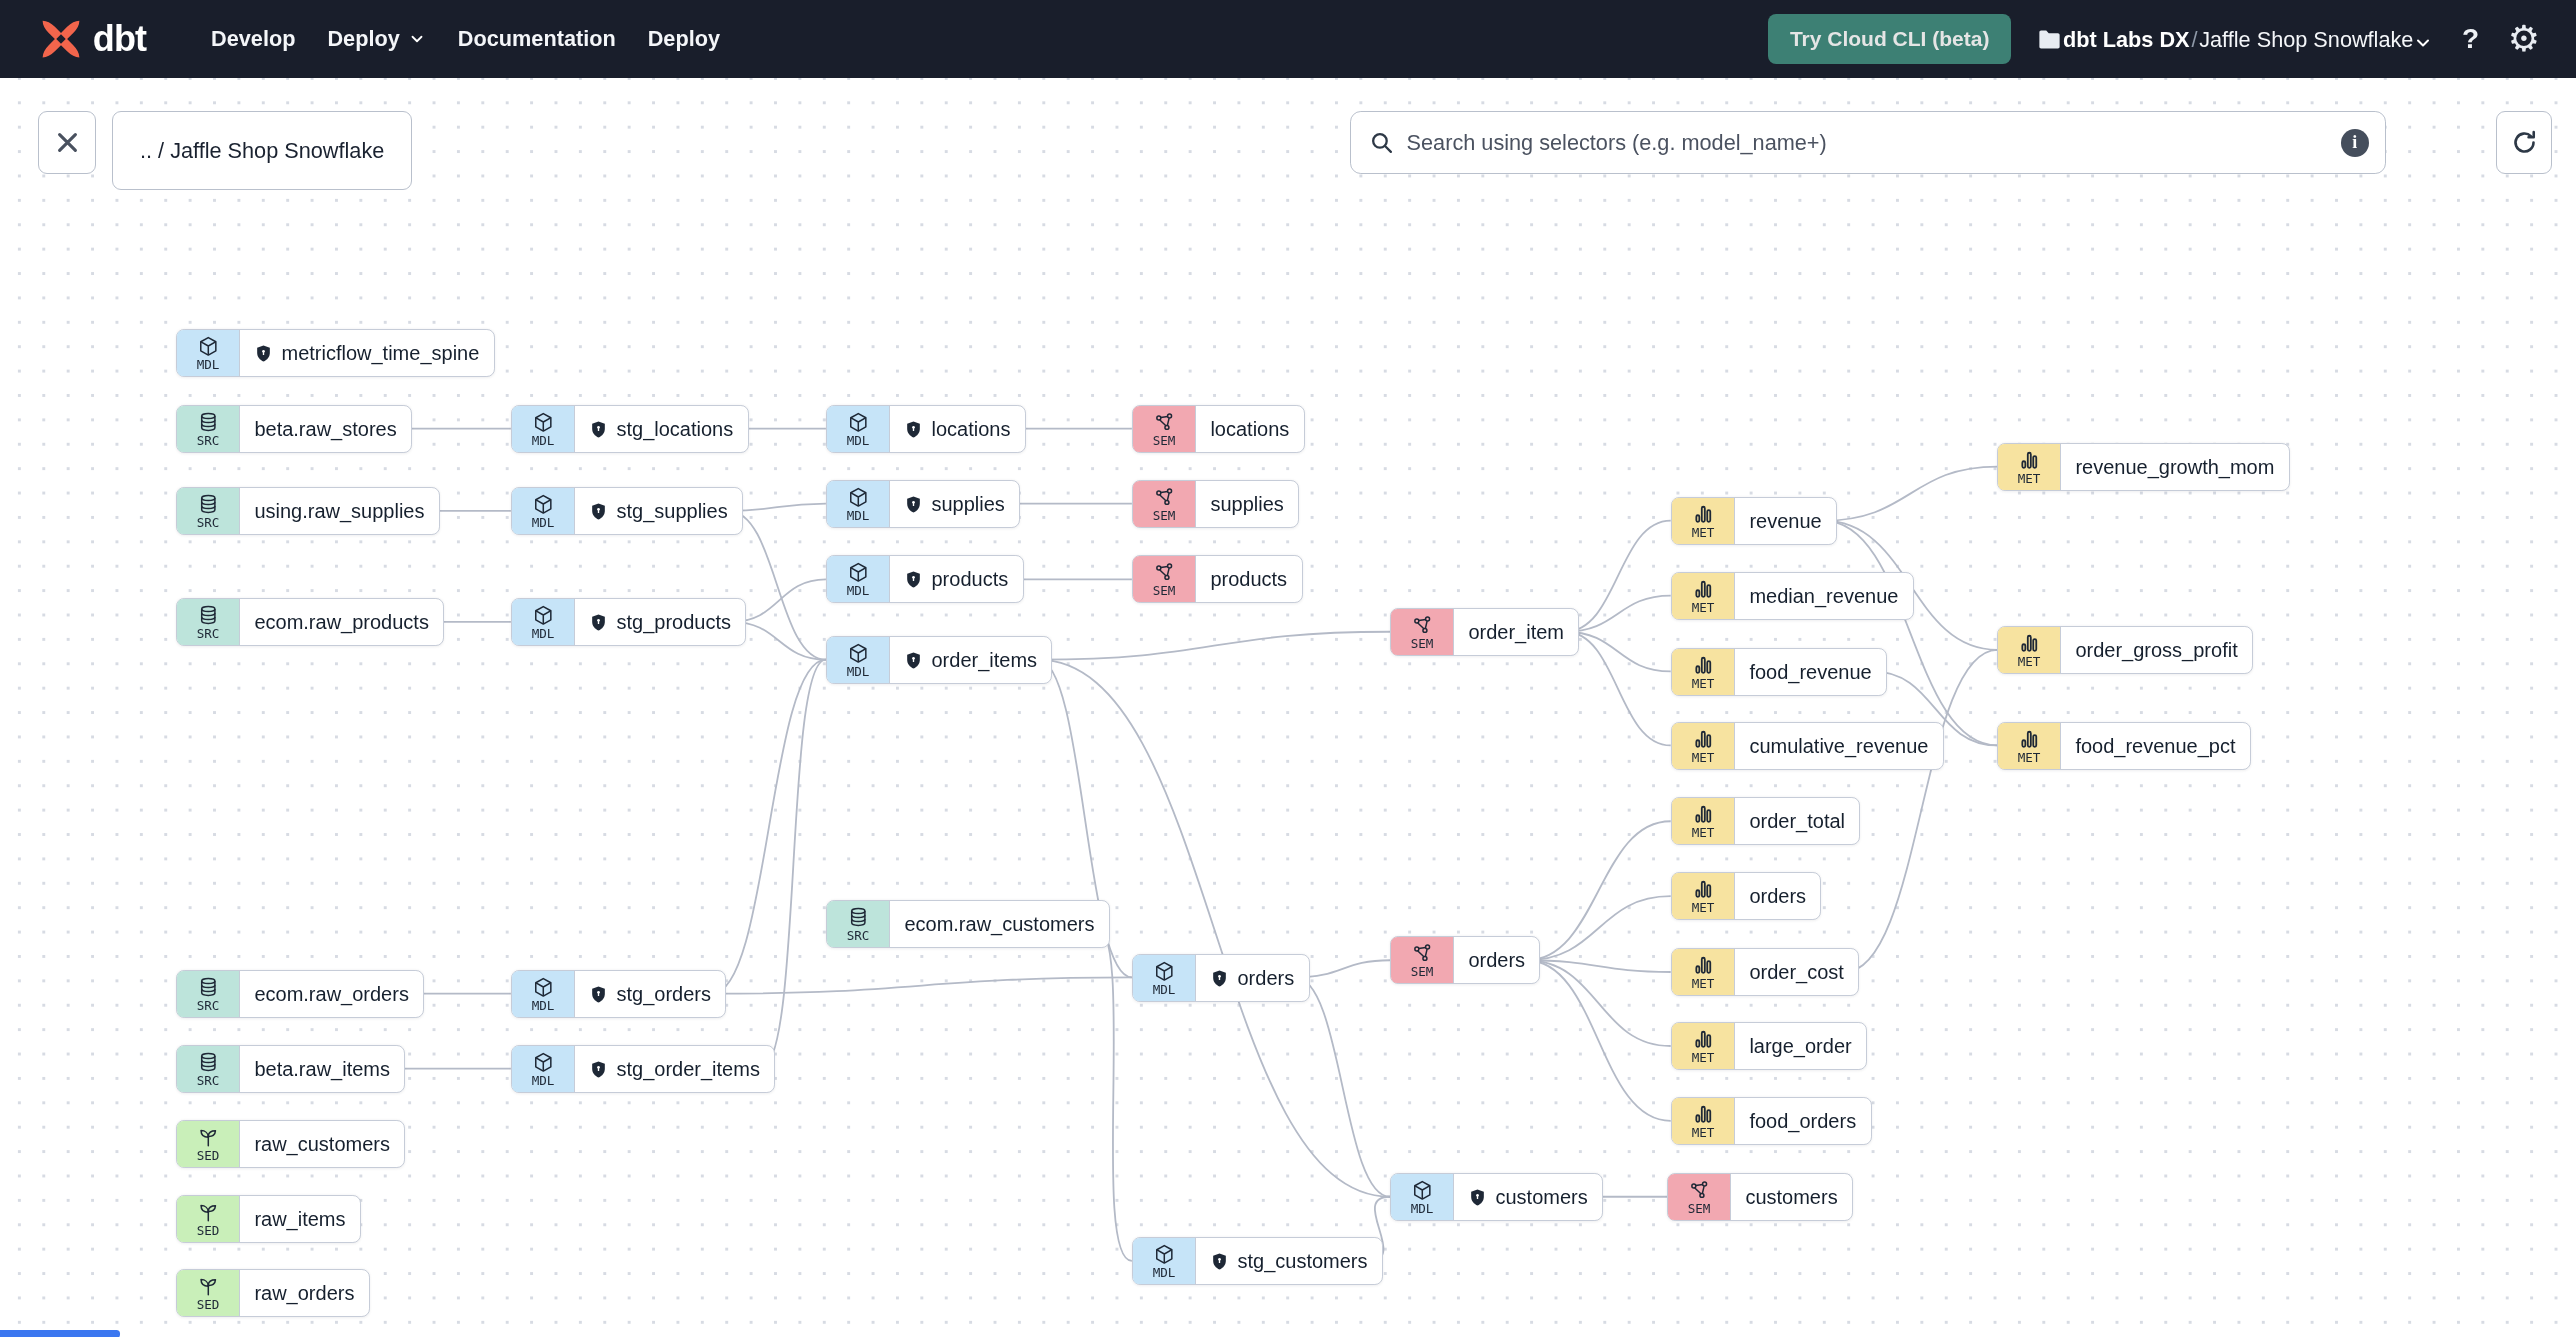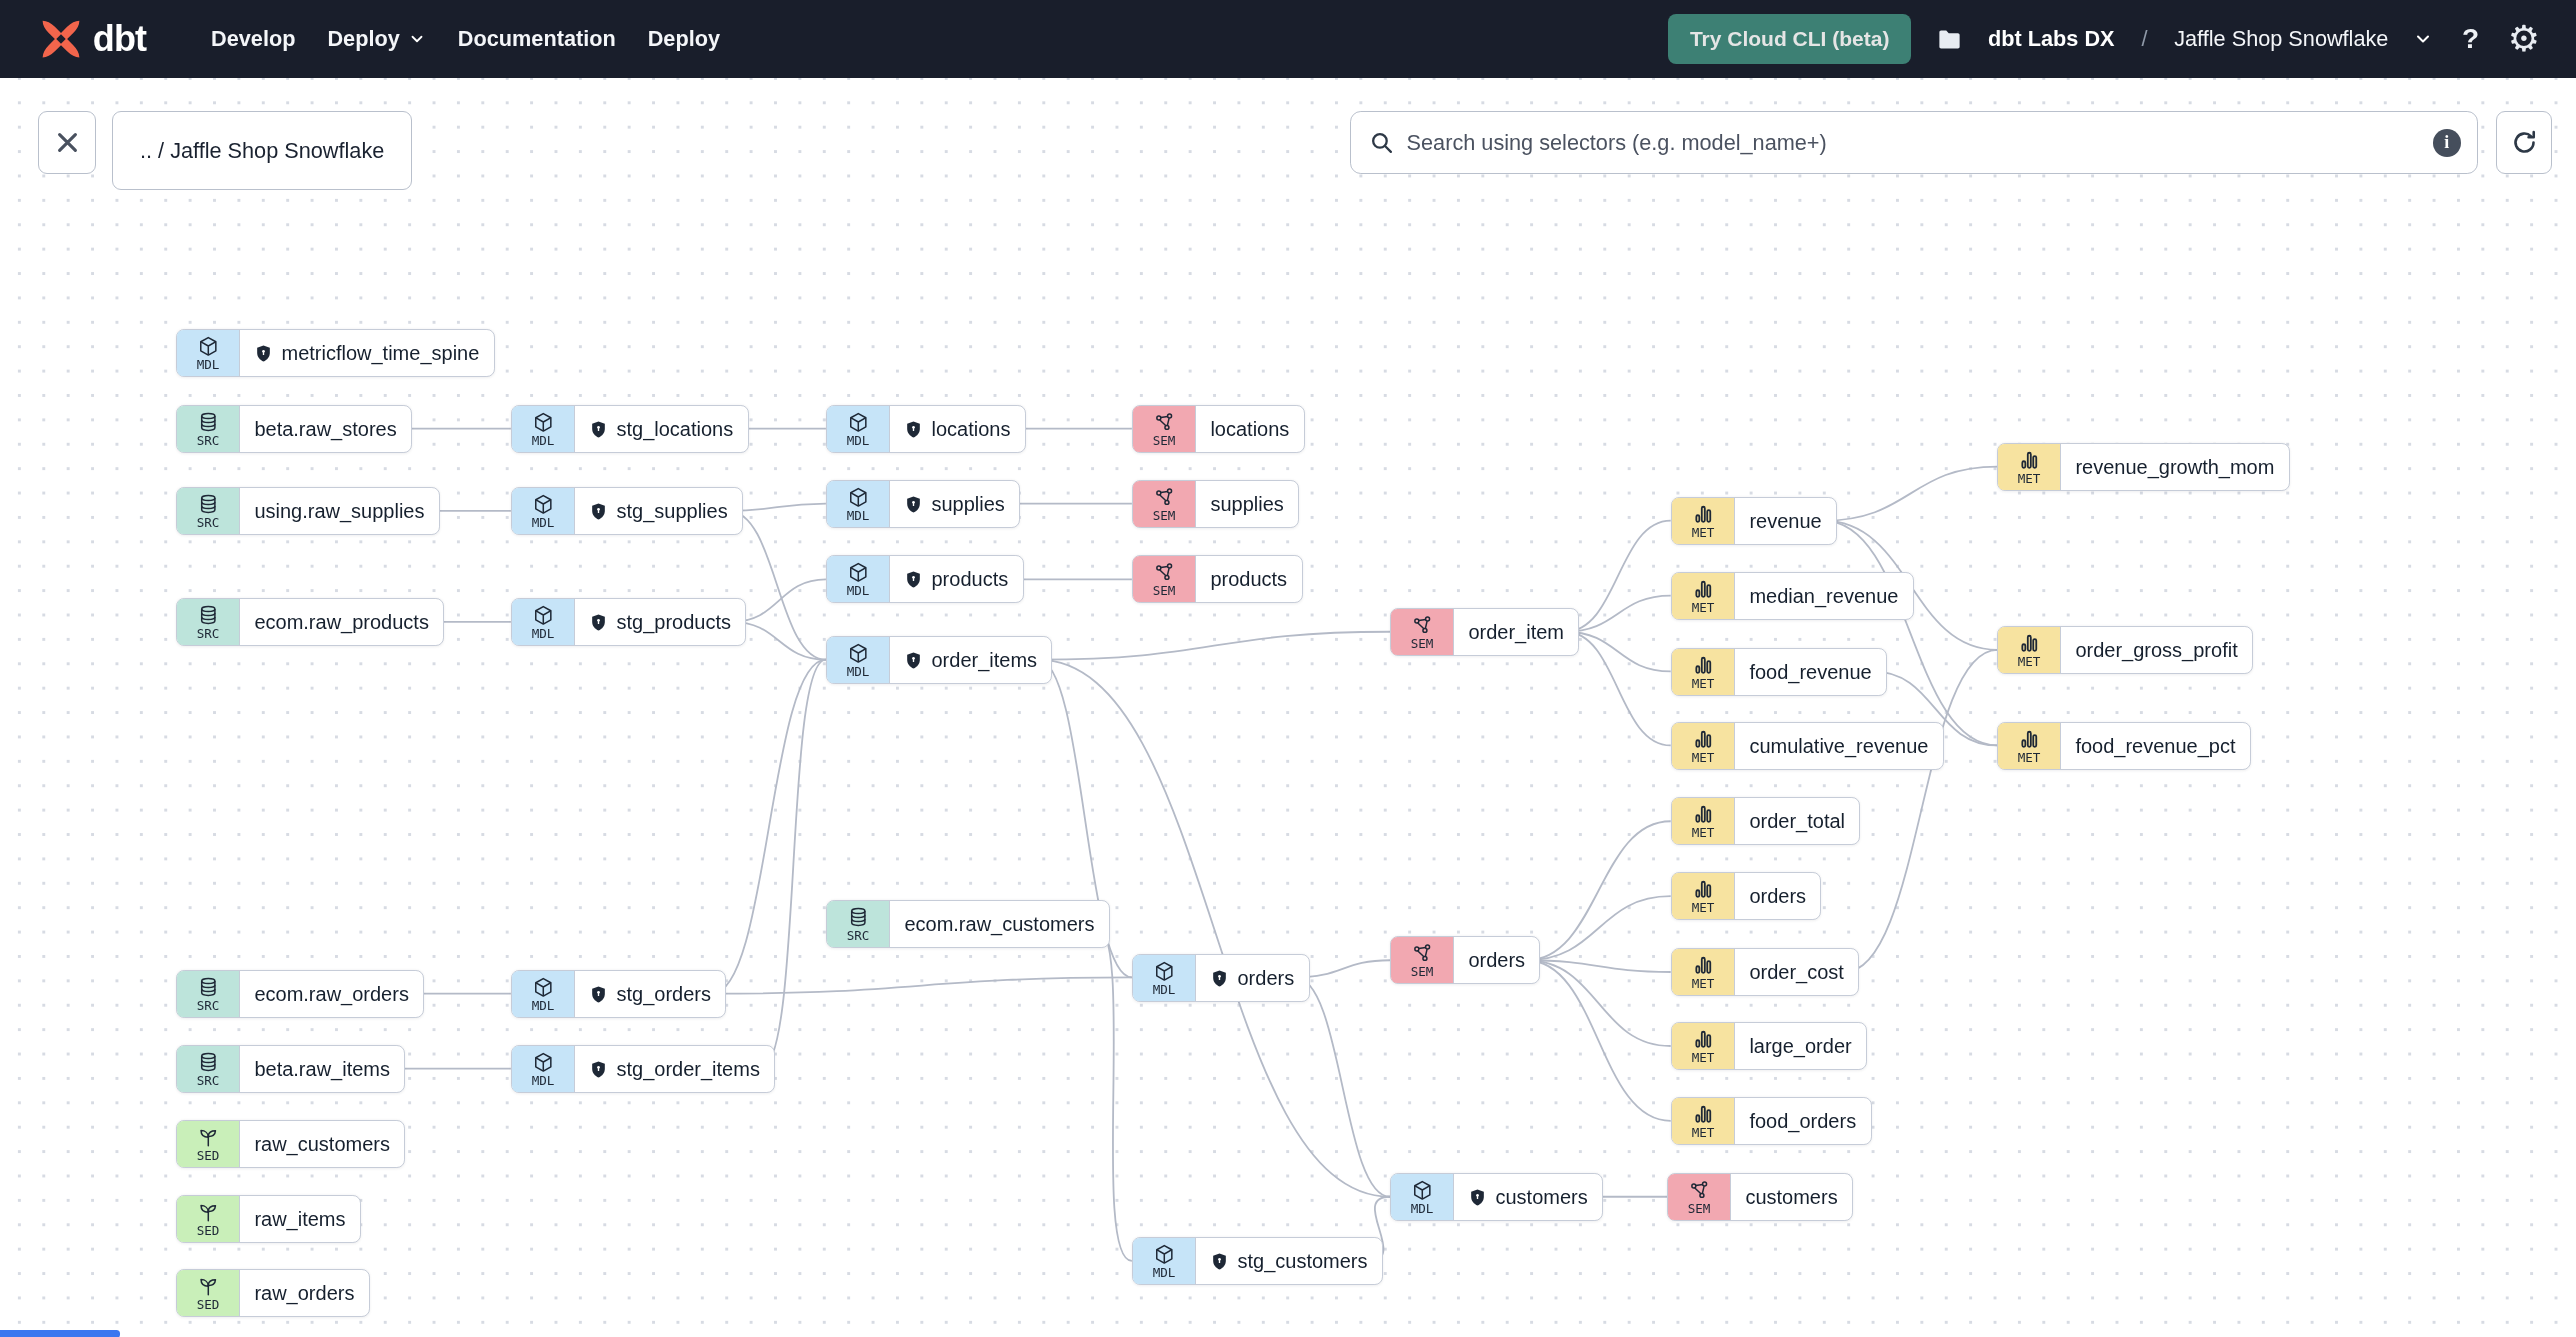--- a/index.html
+++ b/index.html
@@ -10,21 +10,21 @@
   .navbar { height:78px; background:var(--bar-bg,#191e2b); display:flex; align-items:center;
             padding:0 36px 0 40px; position:relative; z-index:10; }
   .brand { display:flex; align-items:center; gap:10.8px; }
   .brand-word { color:#fff; font-size:36px; font-weight:700; letter-spacing:-0.9px; }
   .nav-links { display:flex; align-items:center; gap:32px; margin-left:65px; }
   .nav-link { color:#f4f6f9; font-size:21.7px; font-weight:600; cursor:pointer;
               display:flex; align-items:center; gap:8.1px; }
   .nav-right { margin-left:auto; display:flex; align-items:center; gap:25px; }
   .cta-btn { background:var(--cta-bg,#3d8074); color:#e5e5e5; font-size:21px; font-weight:600;
              border:none; border-radius:8.1px; padding:12.6px 21.7px; cursor:pointer; }
-  .proj-select { display:flex; align-items:center; gap:25px; cursor:pointer; }
+  .proj-select { display:flex; align-items:flex-end; gap:0; cursor:pointer; }
   .acct { color:#fff; font-size:21.7px; font-weight:700; }
   .sep { color:#8f99a8; font-size:21.7px; padding:0 1.8px; }
   .proj { color:#f4f6f9; font-size:21.7px; font-weight:400; }
   .help-q { color:#eef1f5; font-size:28px; font-weight:700; cursor:pointer; padding:0 3.6px; }
   .gear { color:#e8ecf2; font-size:36px; line-height:1; cursor:pointer; }
 
   
   #lineage-canvas { position:absolute; top:78px; left:0; right:0; bottom:0; background:#fff;
     background-image:radial-gradient(circle,#d7dbe3 1.6px, transparent 1.7px);
     background-size:24.4px 24.4px; background-position:7.2px 12.6px; }
@@ -32,21 +32,21 @@
   #graph-nodes { position:absolute; inset:0; z-index:2; }
 
   
   .fl-toolbar { position:absolute; top:33px; left:0; right:0; z-index:5; }
   .tool-btn { position:absolute; background:#fff; border:1.8px solid #b9c0cc; border-radius:9px;
               display:flex; align-items:center; justify-content:center; cursor:pointer; }
   #close-btn { left:38px; top:0; width:58px; height:63px; }
   .crumb-chip { position:absolute; left:112px; top:0; height:79px; background:#fff;
                 border:1.8px solid #b9c0cc; border-radius:9px; display:flex; align-items:center;
                 padding:0 27px; font-size:21.7px; color:#1a2230; cursor:pointer; }
-  .search-wrap { position:absolute; left:1350px; top:0; width:1128px; height:63px; background:#fff;
+  .search-wrap { position:absolute; left:1350px; top:0; width:1036px; height:63px; background:#fff;
                  border:1.8px solid #b9c0cc; border-radius:10.8px; display:flex; align-items:center;
                  padding:0 16.2px 0 18px; gap:12.6px; }
   .search-wrap input { flex:1; border:none; outline:none; font-size:21.7px; color:#1a2230;
                        font-family:"Liberation Sans",sans-serif; background:transparent; }
   .search-wrap input::placeholder { color:#4b5260; opacity:1; }
   .info-badge { width:28px; height:28px; border-radius:50%; background:#454e5c; color:#fff;
                 display:flex; align-items:center; justify-content:center; font-size:18px;
                 font-weight:700; font-family:"Liberation Serif",serif; cursor:pointer; }
   #refresh-btn { left:2496px; top:0; width:56px; height:63px; }
 

